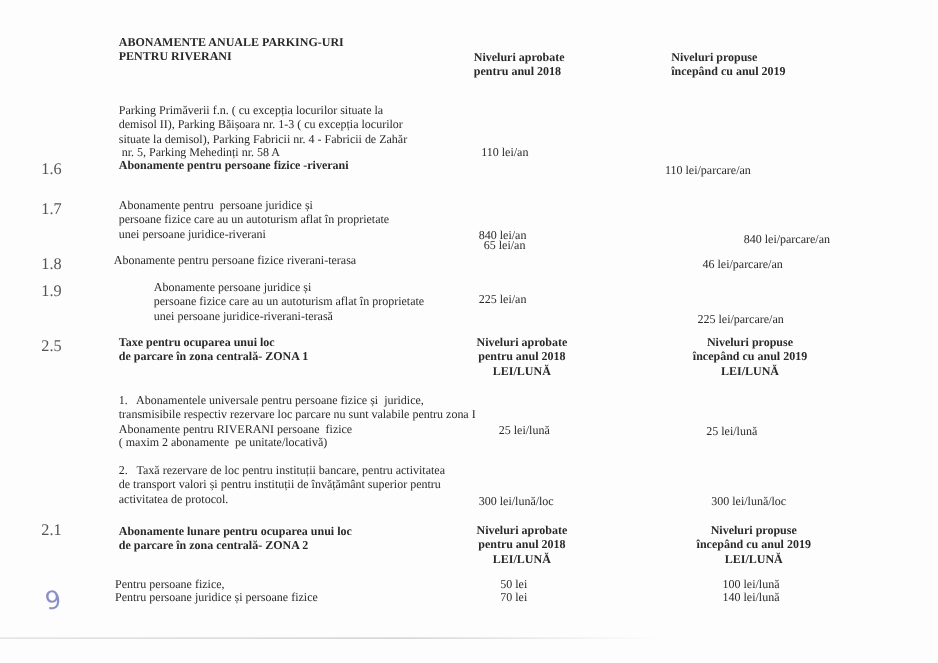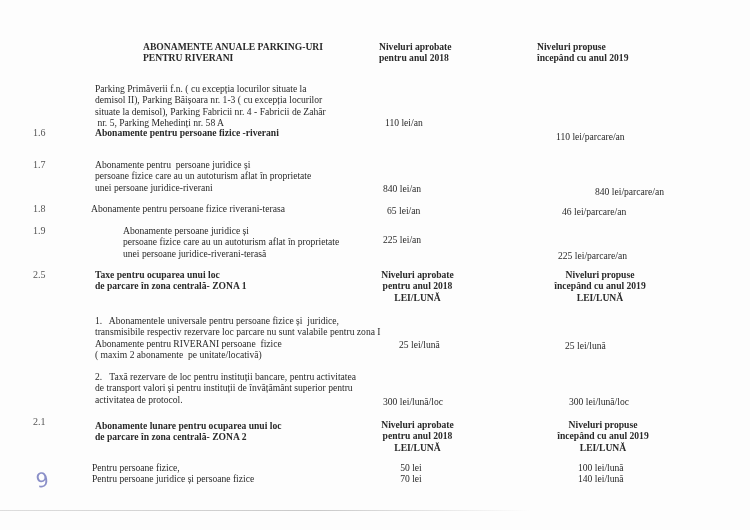--- a/index.html
+++ b/index.html
@@ -6,61 +6,61 @@
     body {
       width: 750px; height: 530px; overflow: hidden;
       background: #fdfdfd;
       font-family: "Liberation Serif", "DejaVu Serif", serif;
       color: #2a2a2a;
       position: relative;
     }
     .abs { position: absolute; }
     .txt { font-size: 9.6px; line-height: 11.3px; white-space: pre; }
     .bold { font-weight: bold; }
-    .num { font-size: 10px; color: #555; }
+    .num { font-size: 13px; color: #555; }
     .center { text-align: center; }
     .handwriting {
       font-family: "DejaVu Sans", sans-serif;
       color: #8a8fc8; font-size: 20px; transform: rotate(-10deg);
     }
     .bottom-rule {
       position: absolute; left: 0; top: 510px; width: 530px; height: 1px;
       background: linear-gradient(to right, #ddd, #c9c9c9 60%, rgba(200,200,200,0));
     }
   </style>
 </head>
 <body>
 
-<div class="abs txt bold" style="left:95px; top:41px;margin-left:48px;">ABONAMENTE ANUALE PARKING-URI
+<div class="abs txt bold" style="left:95px; top:29px;">ABONAMENTE ANUALE PARKING-URI
 PENTRU RIVERANI</div>
 <div class="abs txt bold" style="left:379px; top:41px;">Niveluri aprobate
 pentru anul 2018</div>
 <div class="abs txt bold" style="left:537px; top:41px;">Niveluri propuse
 începând cu anul 2019</div>
 
 <div class="abs txt" style="left:95px; top:83px;">Parking Primăverii f.n. ( cu excepția locurilor situate la
 demisol II), Parking Băișoara nr. 1-3 ( cu excepția locurilor
 situate la demisol), Parking Fabricii nr. 4 - Fabricii de Zahăr
  nr. 5, Parking Mehedinți nr. 58 A</div>
 
 <div class="abs num" style="left:33px; top:127px;">1.6</div>
 <div class="abs txt" style="left:95px; top:127px;font-weight:bold;">Abonamente pentru persoane fizice -riverani</div>
 <div class="abs txt" style="left:385px; top:117px;">110 lei/an</div>
-<div class="abs txt" style="left:556px; top:131px;">110 lei/parcare/an</div>
+<div class="abs txt" style="left:532px; top:131px;">110 lei/parcare/an</div>
 
 <div class="abs num" style="left:33px; top:159px;">1.7</div>
 <div class="abs txt" style="left:95px; top:159px;">Abonamente pentru  persoane juridice și
 persoane fizice care au un autoturism aflat în proprietate
 unei persoane juridice-riverani</div>
 <div class="abs txt" style="left:383px; top:183px;">840 lei/an</div>
 <div class="abs txt" style="left:559px; top:186px;margin-left:36px;">840 lei/parcare/an</div>
 
 <div class="abs num" style="left:33px; top:203px;">1.8</div>
 <div class="abs txt" style="left:91px; top:203px;">Abonamente pentru persoane fizice riverani-terasa</div>
-<div class="abs txt" style="left:387px; top:205px;">65 lei/an</div>
+<div class="abs txt" style="left:387px; top:191px;">65 lei/an</div>
 <div class="abs txt" style="left:562px; top:206px;">46 lei/parcare/an</div>
 
 <div class="abs num" style="left:33px; top:225px;">1.9</div>
 <div class="abs txt" style="left:91px; top:225px;margin-left:32px;">Abonamente persoane juridice și
 persoane fizice care au un autoturism aflat în proprietate
 unei persoane juridice-riverani-terasă</div>
 <div class="abs txt" style="left:383px; top:234px;">225 lei/an</div>
 <div class="abs txt" style="left:558px; top:250px;">225 lei/parcare/an</div>
 
 <div class="abs num" style="left:33px; top:269px;">2.5</div>

